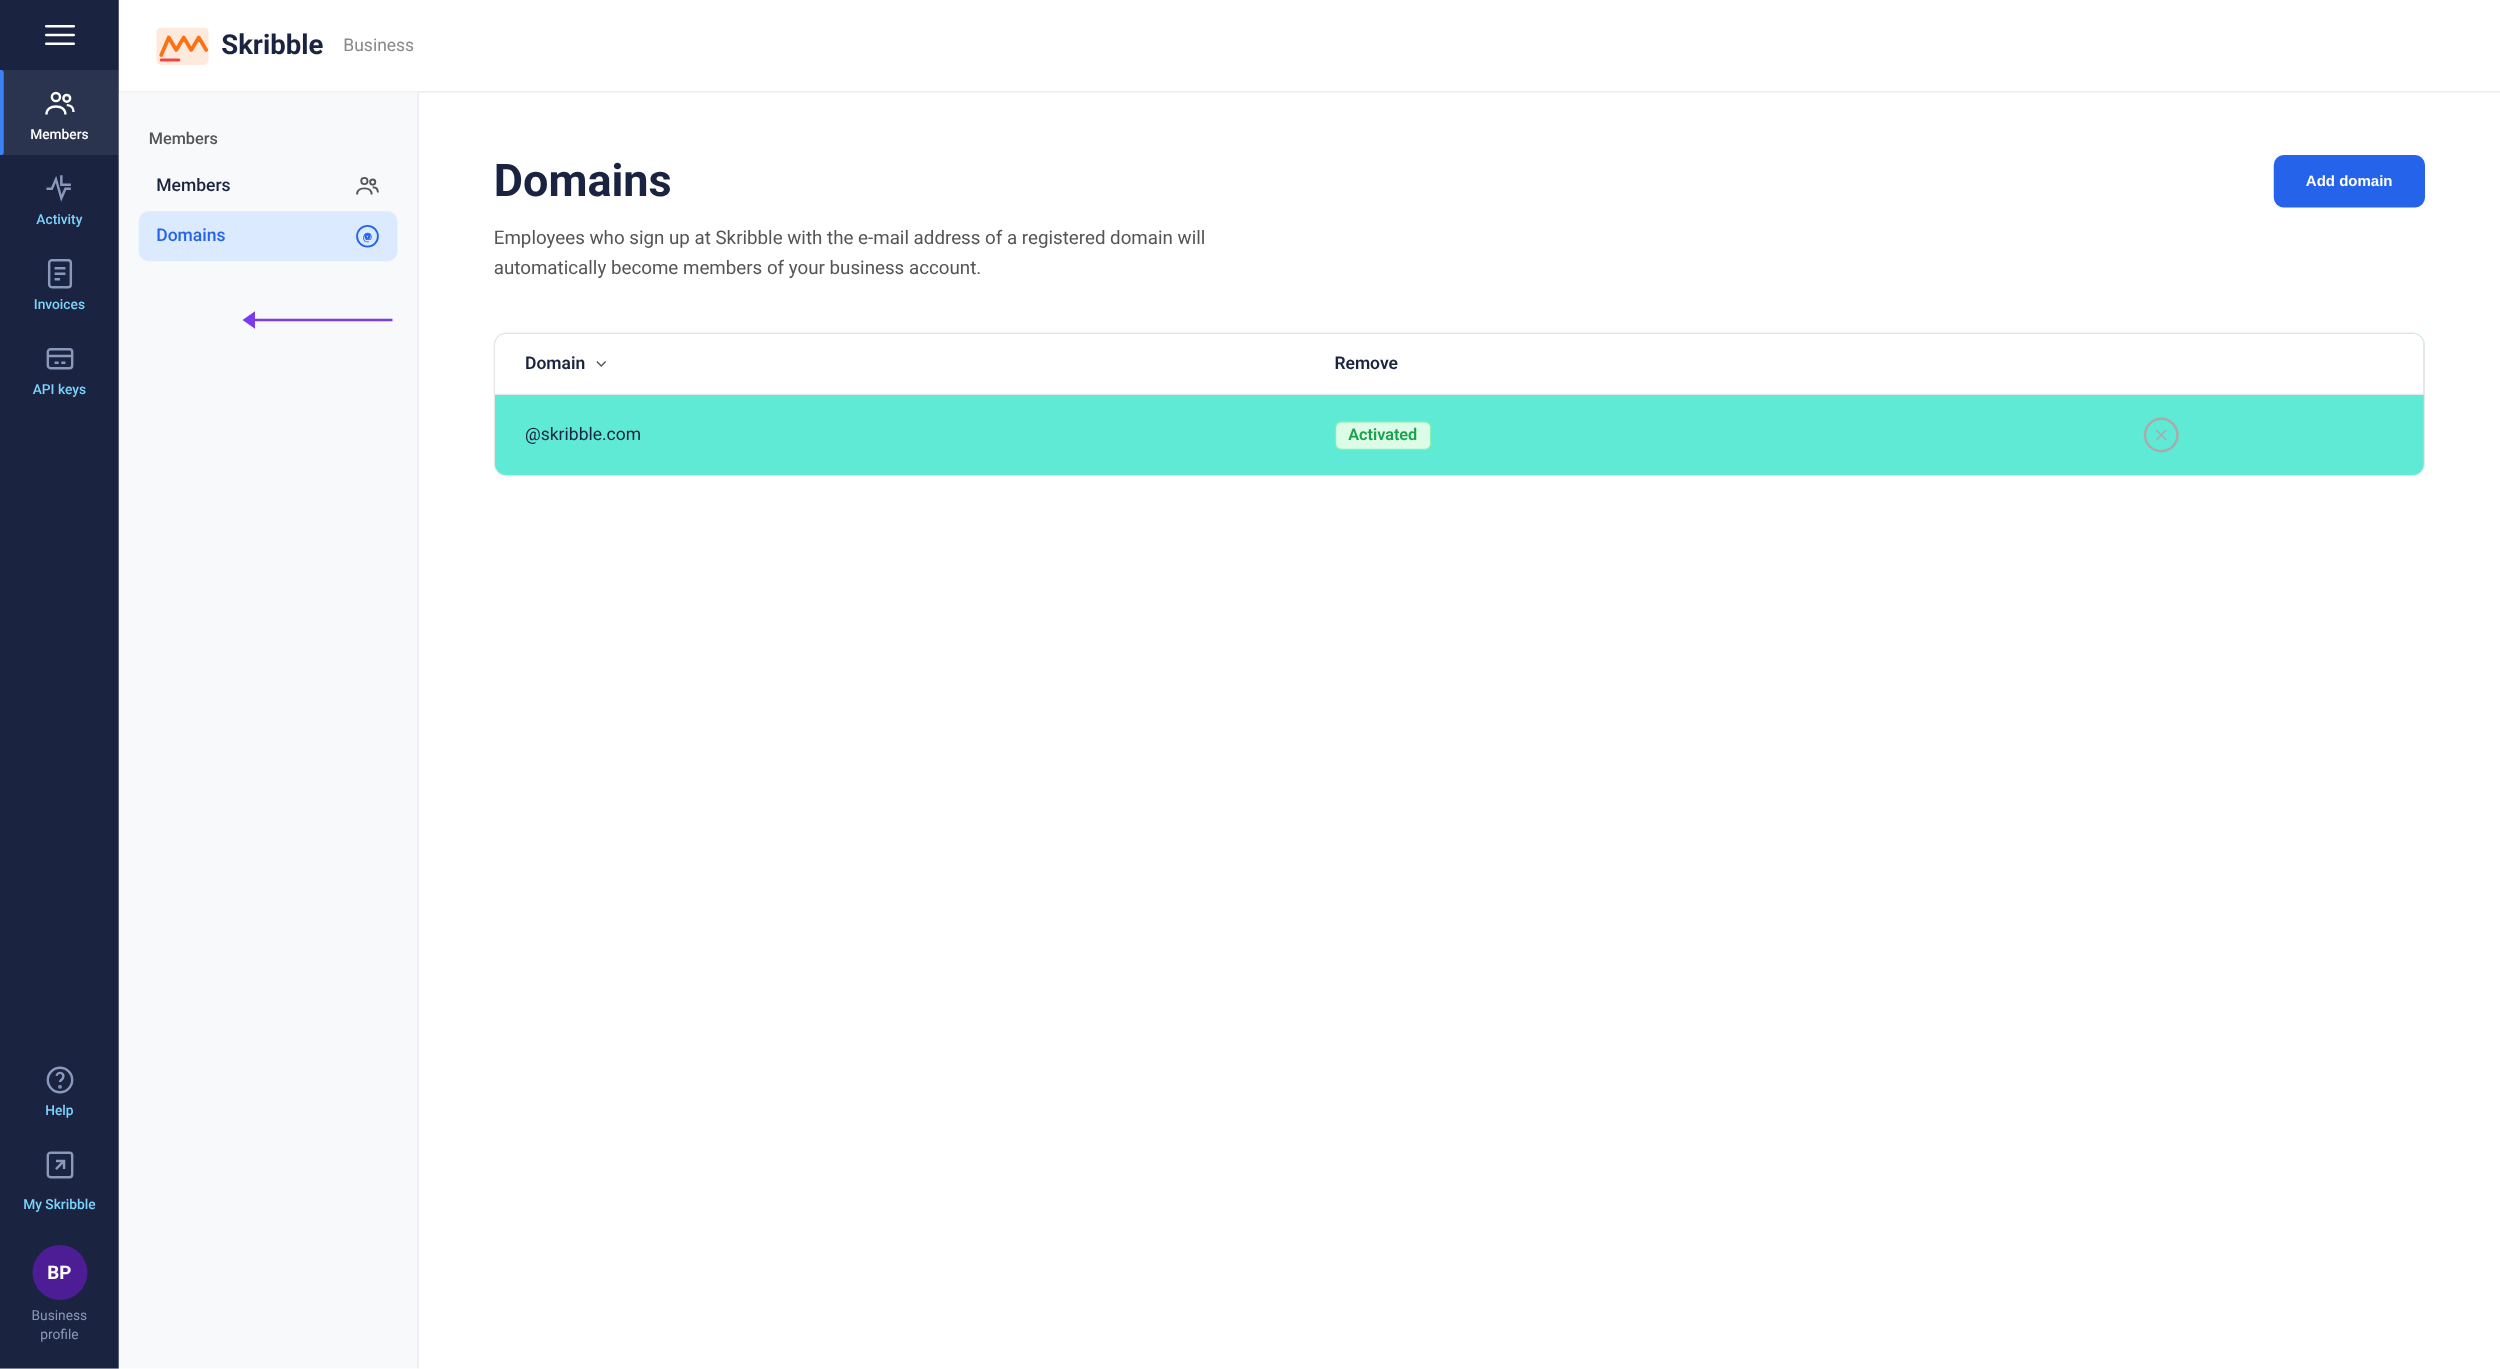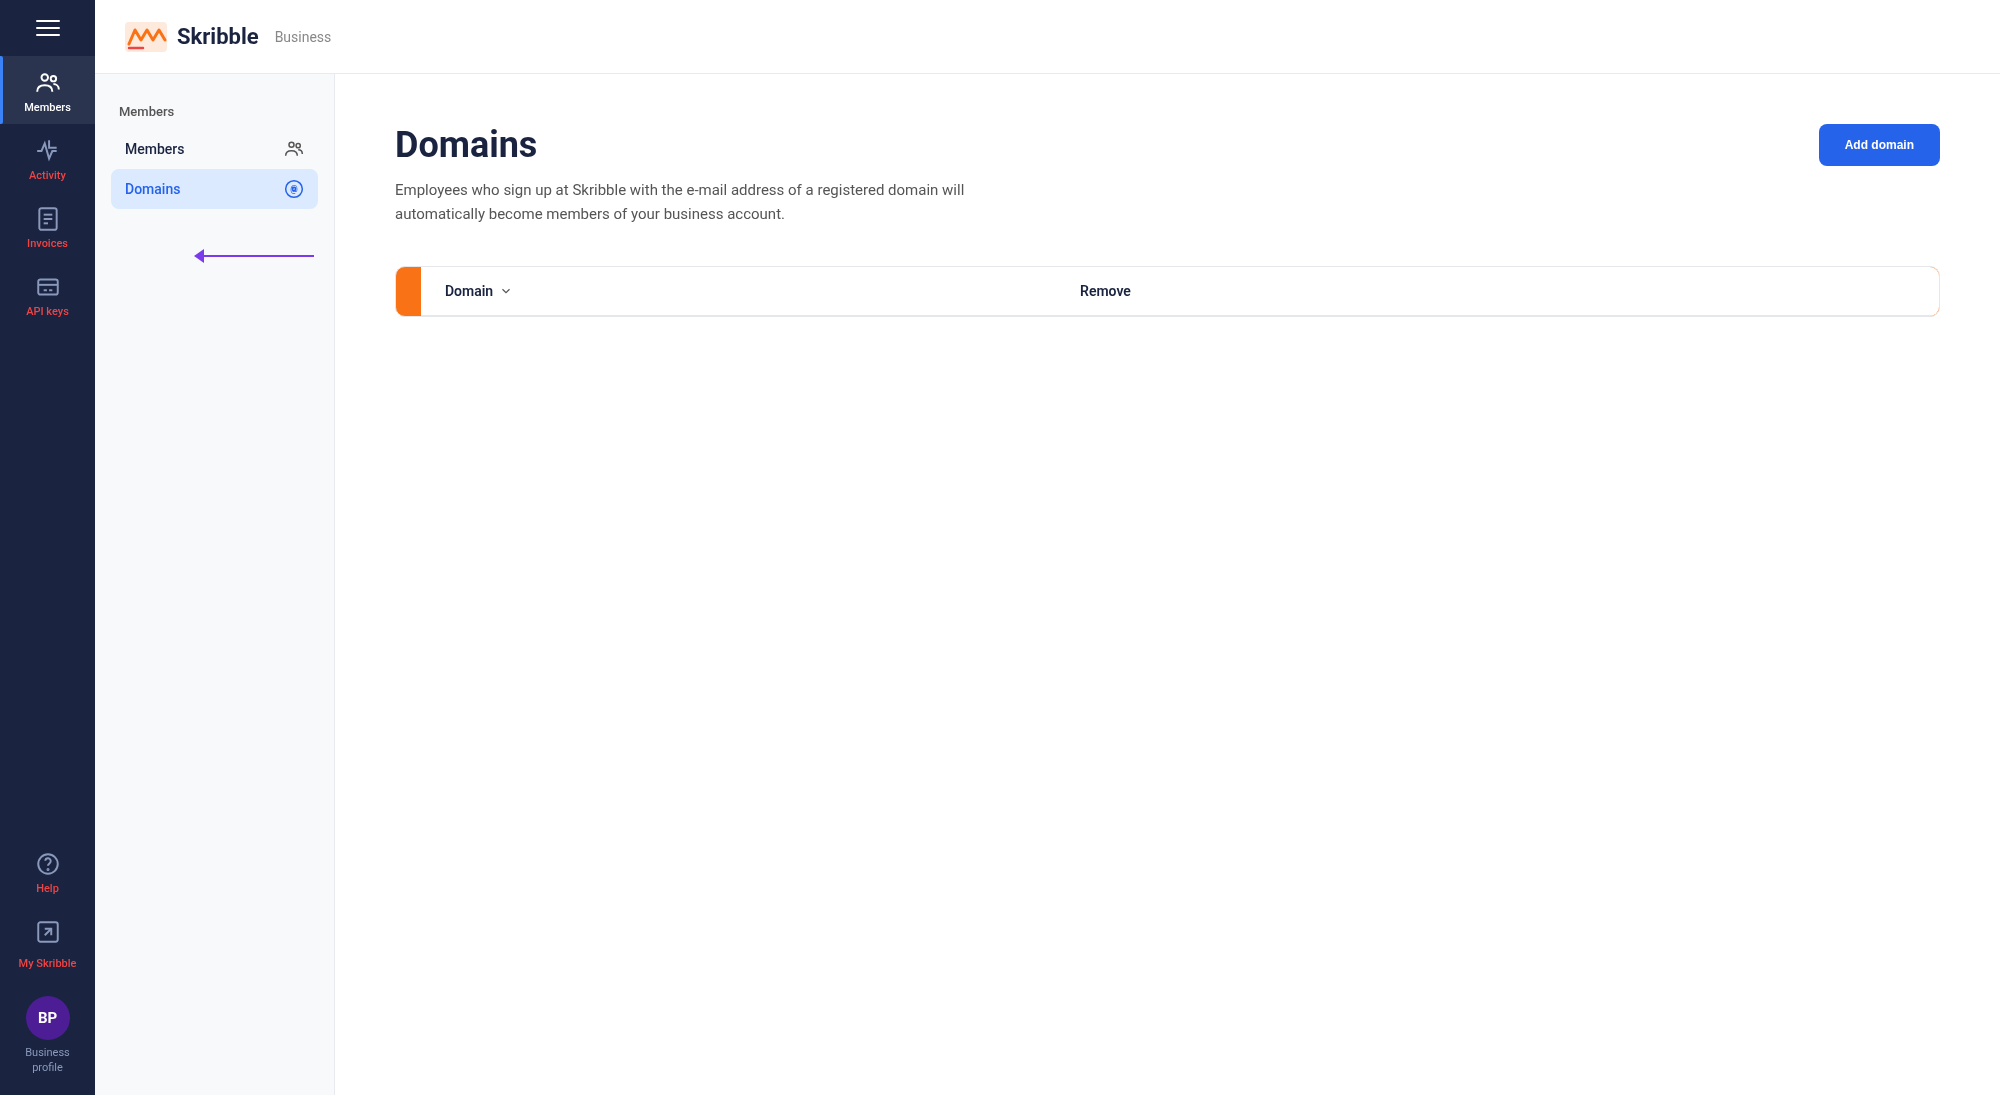--- a/index.html
+++ b/index.html
@@ -44,21 +44,21 @@
       flex: 1;
     }
     .sidebar-item {
       display: flex;
       flex-direction: column;
       align-items: center;
       justify-content: center;
       width: 100%;
       padding: 14px 0 10px;
       cursor: pointer;
-      color: #ef4444;
+      color: #7dd3fc;
       font-size: 12px;
       gap: 5px;
       position: relative;
       text-decoration: none;
     }
     .sidebar-item.active {
       color: #fff;
       background: rgba(255,255,255,0.08);
     }
     .sidebar-item.active::left {
@@ -209,25 +209,24 @@
       padding: 14px 26px;
       font-size: 12px;
       font-weight: 600;
       cursor: pointer;
       white-space: nowrap;
       flex-shrink: 0;
     }
 
     
     .domains-table {
-      background: #f97316;
+      background: #5eead4;
       border: 1px solid #e5e7eb;
       border-radius: 10px;
       overflow: hidden;
-      padding-left: 25px;
     }
     .table-header {
       display: grid;
       grid-template-columns: 1fr 1fr 200px;
       padding: 16px 24px;
       border-bottom: 1px solid #e5e7eb;
       background: #fff;
     }
     .table-header-cell {
       font-size: 14px;
@@ -478,16 +477,32 @@
             <span>Domain</span>
             <svg viewBox="0 0 24 24" fill="none" stroke="#555" stroke-width="2" width="14" height="14">
               <polyline points="6 9 12 15 18 9"></polyline>
             </svg>
           </div>
           <div class="table-header-cell">
             <span>Remove</span>
           </div>
         </div>
 
+        <div class="table-row">
+          <div class="table-cell">@skribble.com</div>
+          <div class="table-cell">
+            <span class="status-badge">Activated</span>
+          </div>
+          <div class="table-cell">
+            <button class="remove-btn">
+              <div class="remove-circle">
+                <svg viewBox="0 0 24 24" fill="none" stroke="#aaa" stroke-width="2" width="16" height="16">
+                  <line x1="18" y1="6" x2="6" y2="18"></line>
+                  <line x1="6" y1="6" x2="18" y2="18"></line>
+                </svg>
+              </div>
+            </button>
+          </div>
+        </div>
       </div>
     </div>
   </div>
 </div>
 
 </body></html>

